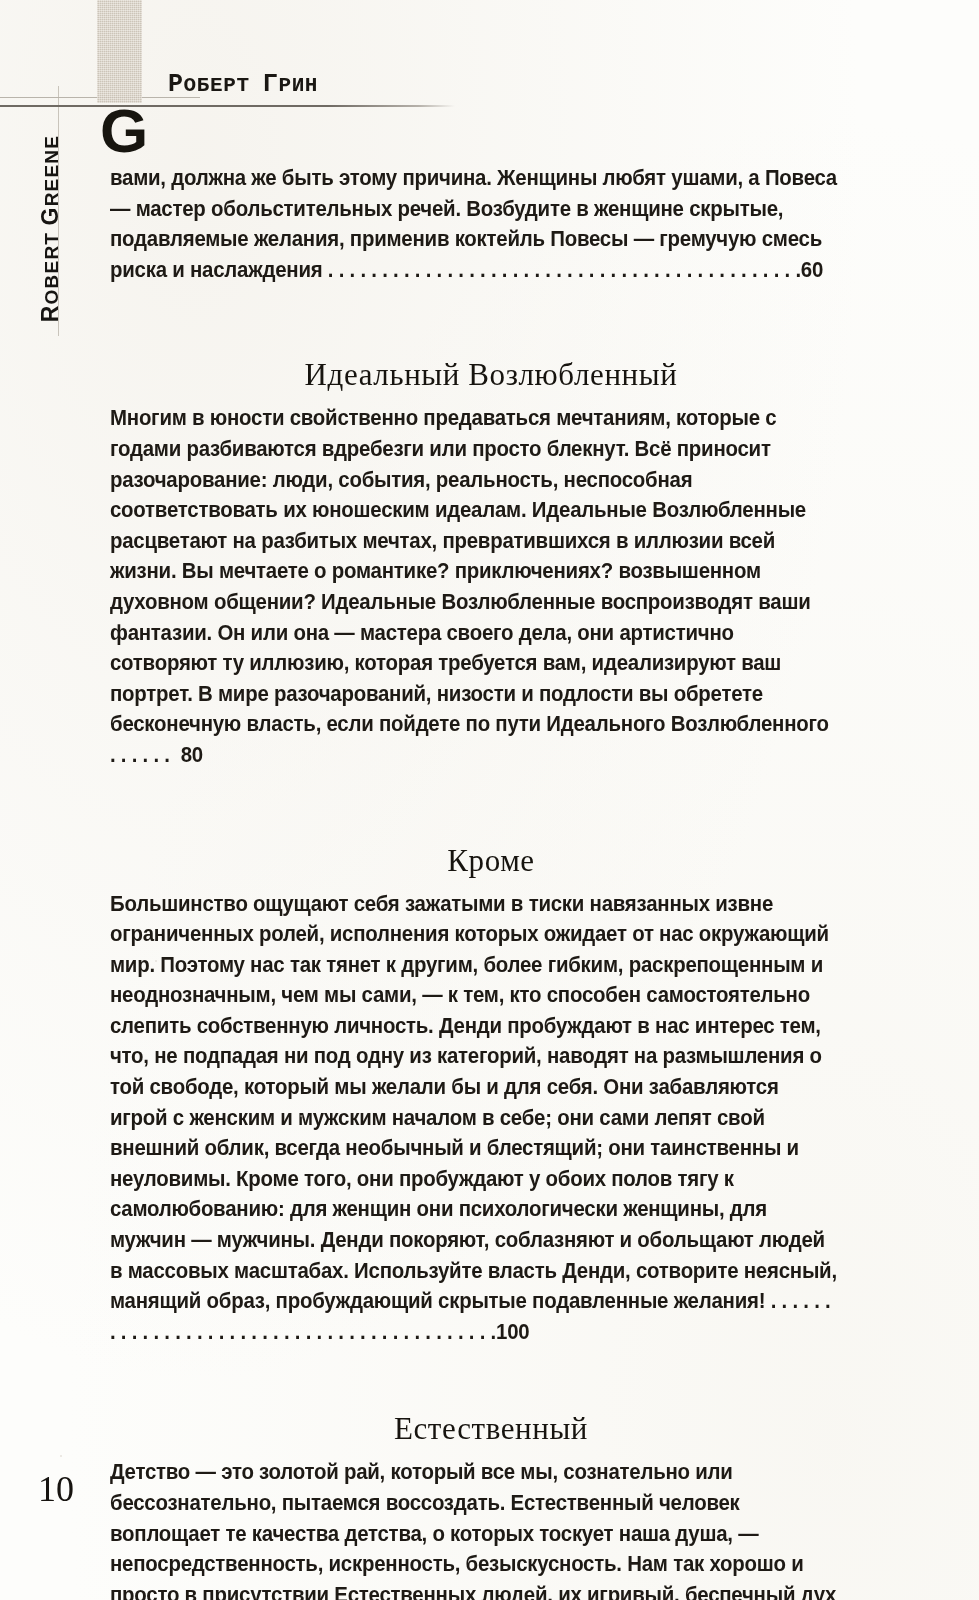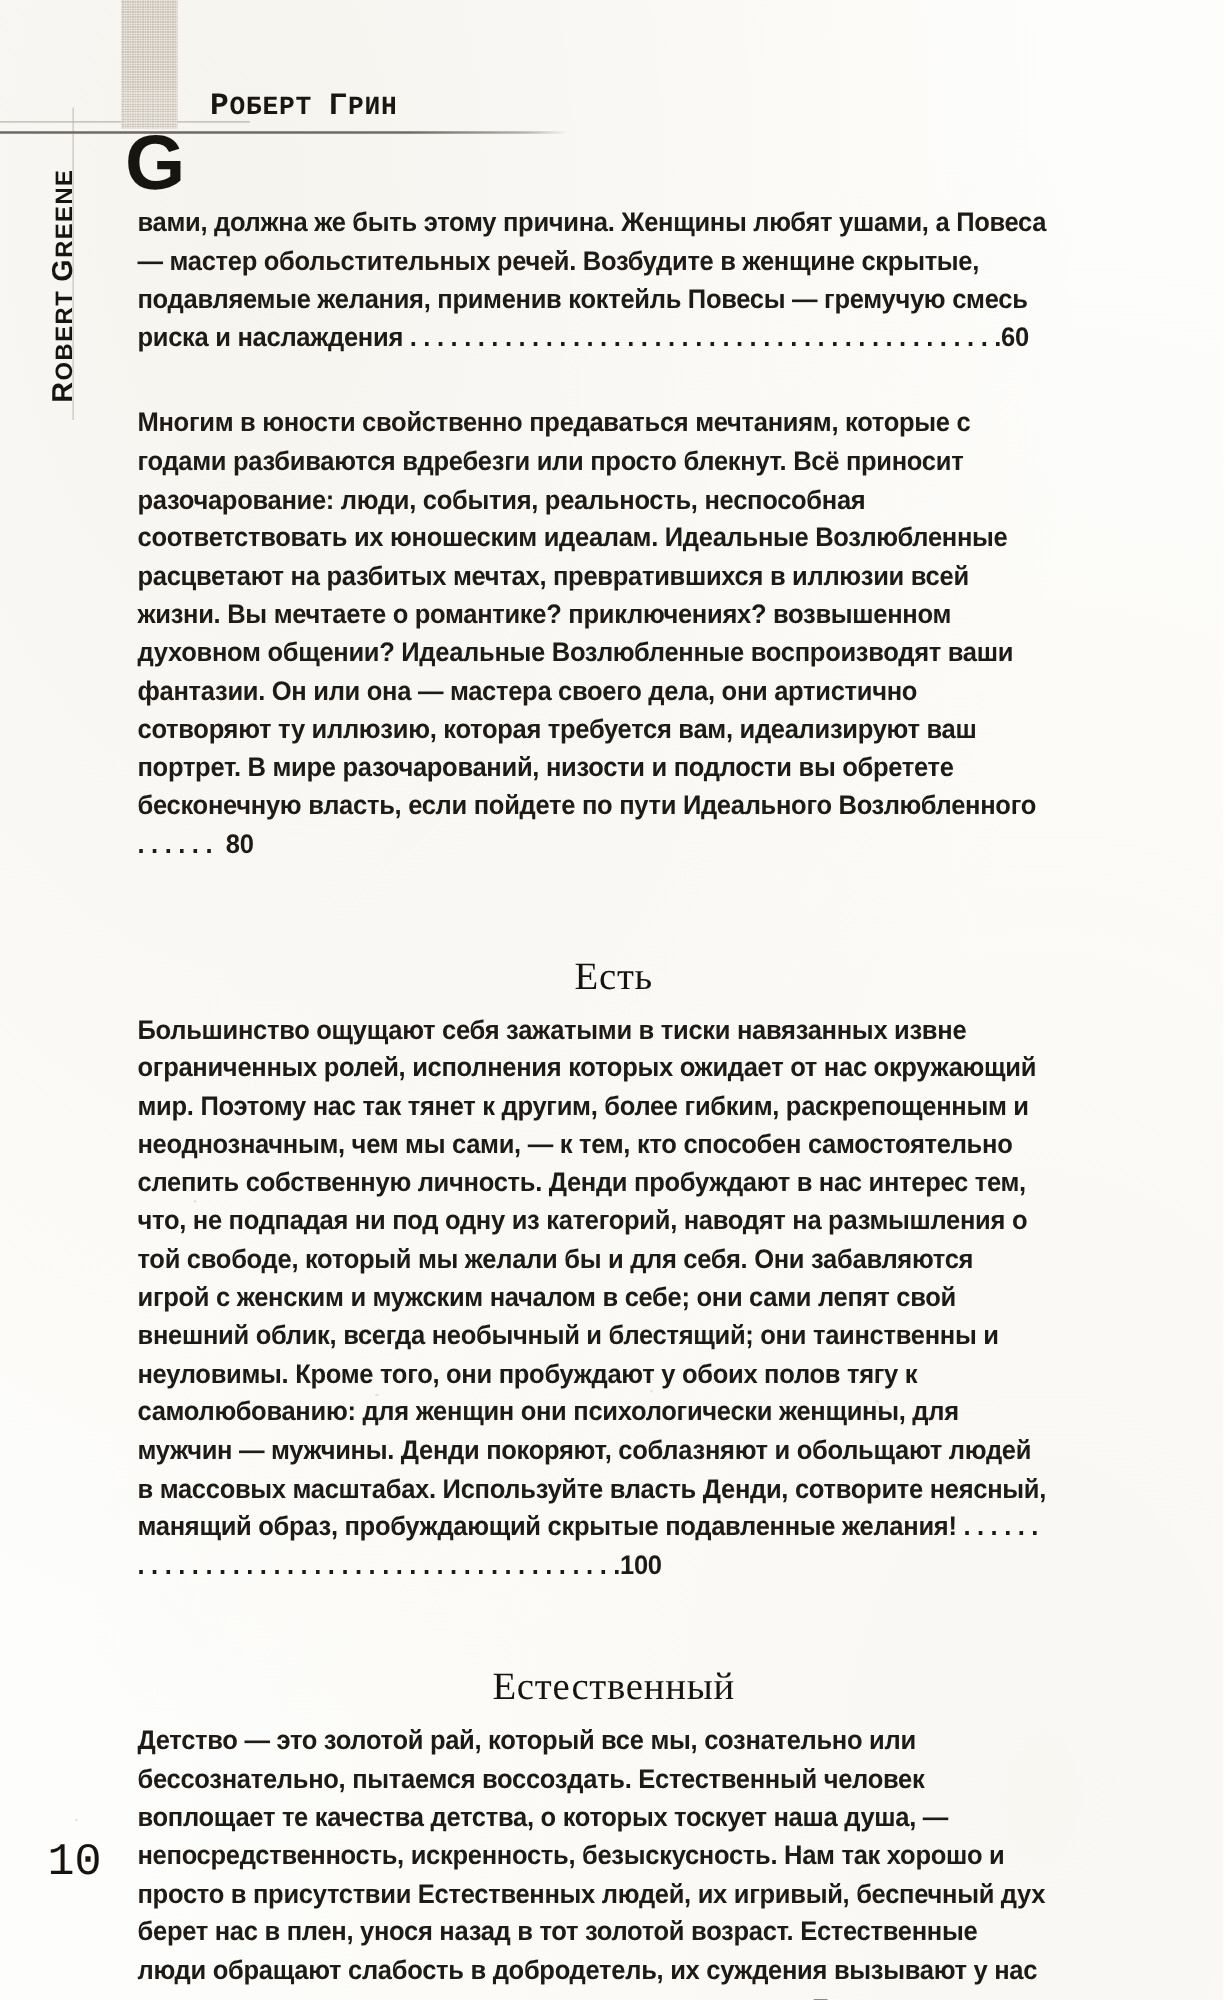--- a/index.html
+++ b/index.html
@@ -129,21 +129,21 @@
     margin-bottom:10px;
   }
 
   .gap-a{ height:38px; }
   .gap-b{ height:30px; }
 
   
   .folio{
     position:absolute;
     left:38px; bottom:90px;
-    font-family:Liberation Mono, monospace;
+    font-family:Liberation Serif, serif;
     font-size:36px;
     color:#171410;
   }
 
   
   .speck{ position:absolute; background:#cfcabf; opacity:.5; border-radius:50%; }
 </style>
 </head>
 <body>
 
@@ -161,25 +161,26 @@
   <div class="head-rule"></div>
 
   <div class="dropG">G</div>
 
   <div class="col">
 
     <div class="body-par">вами, должна же быть этому причина. Женщины любят ушами, а Повеса — мастер обольстительных речей. Возбудите в женщине скрытые, подавляе­мые желания, применив коктейль Повесы — гремучую смесь риска и на­слаждения . . . . . . . . . . . . . . . . . . . . . . . . . . . . . . . . . . . . . . . . . . . .60</div>
 
     <div class="gap-a"></div>
 
+    <div class="sec-head">Идеальный Возлюбленный</div>
     <div class="body-par">Многим в юности свойственно предаваться мечтаниям, которые с годами разбиваются вдребезги или просто блекнут. Всё приносит разочарование: люди, события, реальность, неспособная соответствовать их юношеским идеалам. Идеальные Возлюбленные расцветают на разбитых мечтах, пре­вратившихся в иллюзии всей жизни. Вы мечтаете о романтике? приключе­ниях? возвышенном духовном общении? Идеальные Возлюбленные вос­производят ваши фантазии. Он или она — мастера своего дела, они арти­стично сотворяют ту иллюзию, которая требуется вам, идеализируют ваш портрет. В мире разочарований, низости и подлости вы обретете бесконеч­ную власть, если пойдете по пути Идеального Возлюбленного . . . . . .  80</div>
 
     <div class="gap-a"></div>
 
-    <div class="sec-head">Есть</div>
+    <div class="sec-head">Кроме</div>
     <div class="body-par">Большинство ощущают себя зажатыми в тиски навязанных извне ограни­ченных ролей, исполнения которых ожидает от нас окружающий мир. Поэтому нас так тянет к другим, более гибким, раскрепощенным и неодно­значным, чем мы сами, — к тем, кто способен самостоятельно слепить собственную личность. Денди пробуждают в нас интерес тем, что, не под­падая ни под одну из категорий, наводят на размышления о той свободе, который мы желали бы и для себя. Они забавляются игрой с женским и мужским началом в себе; они сами лепят свой внешний облик, всегда не­обычный и блестящий; они таинственны и неуловимы. Кроме того, они пробуждают у обоих полов тягу к самолюбованию: для женщин они психо­логически женщины, для мужчин — мужчины. Денди покоряют, соблазня­ют и обольщают людей в массовых масштабах. Используйте власть Денди, сотворите неясный, манящий образ, пробуждающий скрытые подавленные желания! . . . . . . . . . . . . . . . . . . . . . . . . . . . . . . . . . . . . . . . . . .100</div>
 
     <div class="gap-b"></div>
 
     <div class="sec-head">Естественный</div>
     <div class="body-par">Детство — это золотой рай, который все мы, сознательно или бессознатель­но, пытаемся воссоздать. Естественный человек воплощает те качества детства, о которых тоскует наша душа, — непосредственность, искренность, безыскусность. Нам так хорошо и просто в присутствии Естественных лю­дей, их игривый, беспечный дух берет нас в плен, унося назад в тот золотой возраст. Естественные люди обращают слабость в добродетель, их суждения вызывают у нас сочувствие, нам хочется защищать их и помогать им. Есть в этом много настоящего, действительно детского, но в значительной сте­пени мы имеем дело с хитростью, осознанным маневром, цель которого —</div>
 
   </div>
 
   <div class="folio">10</div>

